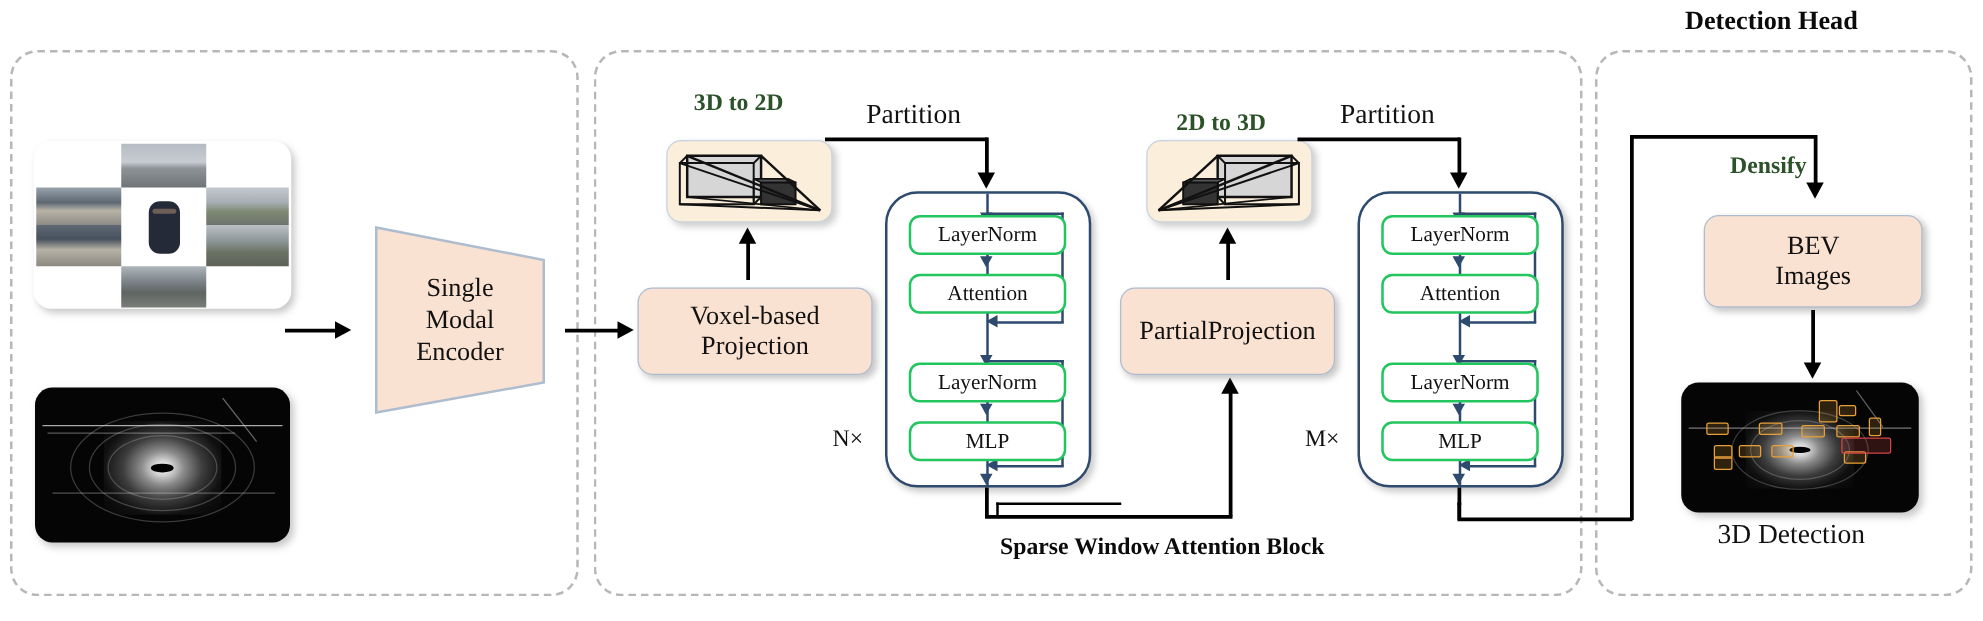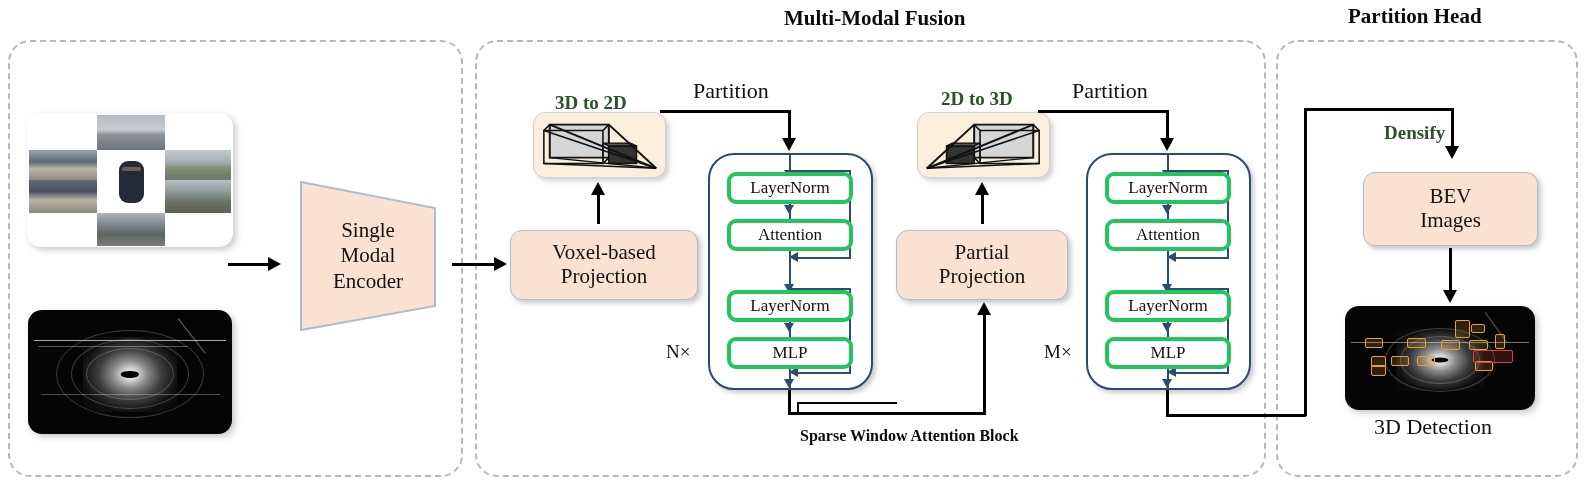--- a/index.html
+++ b/index.html
@@ -6,36 +6,36 @@
   body{width:1586px;height:497px;font-family:"Liberation Serif",serif;color:#111;}
   #root{position:relative;width:1586px;height:497px;overflow:hidden;background:#fff;}
 
   .sec-title{position:absolute;font-family:"Liberation Serif",serif;font-weight:bold;font-size:21px;color:#0b0b0b;white-space:nowrap;}
 
   .panel{position:absolute;border:2.2px dashed #b7b7b7;border-radius:22px;box-sizing:border-box;}
 
   .label{position:absolute;font-family:"Liberation Serif",serif;font-size:22px;color:#111;white-space:nowrap;}
   .label.small{font-size:19px;}
   .green-label{position:absolute;font-family:"Liberation Serif",serif;font-weight:bold;font-size:19px;color:#2c5229;white-space:nowrap;}
-  .bold-label{position:absolute;font-family:"Liberation Serif",serif;font-weight:bold;font-size:16px;color:#0b0b0b;white-space:nowrap;}
+  .bold-label{position:absolute;font-family:"Liberation Serif",serif;font-weight:bold;font-size:19px;color:#0b0b0b;white-space:nowrap;}
 
   
   .peach{position:absolute;background:#fae2d2;border:1.6px solid #aebcd0;border-radius:12px;
          box-shadow:3px 3px 5px rgba(130,130,130,.45);
          display:flex;align-items:center;justify-content:center;text-align:center;
          font-family:"Liberation Serif",serif;font-size:21px;line-height:1.12;color:#111;box-sizing:border-box;}
 
   
   .cream{position:absolute;background:#fbeedb;border:1.6px solid #c9d3de;border-radius:12px;
          box-shadow:3px 3px 5px rgba(140,140,140,.4);box-sizing:border-box;overflow:hidden;}
 
   
   .tblock{position:absolute;border:2px solid #2e4a6e;border-radius:26px;background:#fff;
           box-shadow:3px 3px 5px rgba(140,140,140,.45);box-sizing:border-box;}
-  .tcell{position:absolute;border:4px solid #22c55e;border-radius:9px;background:#fff;
+  .tcell{position:absolute;border:2px solid #22c55e;border-radius:9px;background:#fff;
          display:flex;align-items:center;justify-content:center;
          font-family:"Liberation Serif",serif;font-size:17px;color:#111;box-sizing:border-box;}
 
   .vline{position:absolute;background:#2e4a6e;width:2px;}
   .hline{position:absolute;background:#2e4a6e;height:2px;}
   .kline-v{position:absolute;background:#000;width:2.6px;}
   .kline-h{position:absolute;background:#000;height:2.6px;}
 
   .arr-down-b{position:absolute;width:0;height:0;border-left:5px solid transparent;border-right:5px solid transparent;border-top:9px solid #2e4a6e;}
   .arr-left-b{position:absolute;width:0;height:0;border-top:5px solid transparent;border-bottom:5px solid transparent;border-right:9px solid #2e4a6e;}
@@ -64,22 +64,21 @@
   .fr{position:absolute;left:0;top:0;width:100%;height:100%;}
 
   
   .trap{position:absolute;}
 </style>
 </head>
 <body>
 
 <div id="root">
 
-  <div class="sec-title" style="left:784px;top:6px;">Multi-Modal Fusion</div>
-  <div class="sec-title" style="left:1348px;top:4px;">Partition Head</div>
+  <div class="sec-title" style="left:1348px;top:4px;">Detection Head</div>
 
   <div class="panel" style="left:8px;top:40px;width:455px;height:437px;"></div>
   <div class="panel" style="left:475px;top:40px;width:791px;height:437px;"></div>
   <div class="panel" style="left:1276px;top:40px;width:302px;height:437px;"></div>
 
   <div class="mvcard" style="left:27px;top:113px;width:206px;height:134px;">
     <div class="mvtile" style="left:70px;top:2px;width:68px;height:35px;background:linear-gradient(#b6bcc4 0%,#c8ccd2 42%,#8e9398 56%,#6f7478 100%);"></div>
     <div class="mvtile" style="left:2px;top:37px;width:68px;height:30px;background:linear-gradient(#9aa3ad 0%,#5d6872 40%,#b9b3a8 62%,#8d8a85 100%);"></div>
     <div class="mvtile" style="left:138px;top:37px;width:66px;height:30px;background:linear-gradient(#c3c9cf 0%,#a7aeb3 40%,#7e8a72 64%,#6e736e 100%);"></div>
     <div class="mvtile" style="left:2px;top:67px;width:68px;height:33px;background:linear-gradient(#606a75 0%,#46505c 34%,#b7b2a6 60%,#8b8880 100%);"></div>
@@ -110,21 +109,21 @@
   </div>
   <div style="position:absolute;left:297px;top:178px;width:142px;height:156px;display:flex;flex-direction:column;align-items:center;justify-content:center;font-family:'Liberation Serif',serif;font-size:21px;line-height:1.22;color:#111;">
     <span>Single</span>
     <span>Modal</span>
     <span>Encoder</span>
   </div>
 
   <div class="kline-h" style="left:452px;top:263px;width:44px;"></div>
   <div class="arr-right-k" style="left:494px;top:257px;"></div>
 
-  <div class="green-label" style="left:555px;top:92px;">3D to 2D</div>
+  <div class="green-label" style="left:555px;top:72px;">3D to 2D</div>
 
   <div class="cream" style="left:533px;top:112px;width:133px;height:66px;">
     <svg class="fr" viewBox="0 0 133 66" preserveAspectRatio="none">
       <polygon points="16,12 76,12 76,46 16,46" fill="#d6d6d6" stroke="#111" stroke-width="2"></polygon>
       <polygon points="10,18 70,18 70,52 10,52" fill="none" stroke="#111" stroke-width="1.6"></polygon>
       <line x1="16" y1="12" x2="10" y2="18" stroke="#111" stroke-width="1.6"></line>
       <line x1="76" y1="12" x2="70" y2="18" stroke="#111" stroke-width="1.6"></line>
       <line x1="76" y1="46" x2="70" y2="52" stroke="#111" stroke-width="1.6"></line>
       <rect x="76" y="34" width="28" height="18" fill="#333" stroke="#111" stroke-width="1.6"></rect>
       <polygon points="70,31 98,31 104,34 76,34" fill="#555" stroke="#111" stroke-width="1.4"></polygon>
@@ -197,21 +196,21 @@
       <line x1="123" y1="18" x2="9" y2="57" stroke="#111" stroke-width="1.6"></line>
       <line x1="57" y1="12" x2="9" y2="57" stroke="#111" stroke-width="2"></line>
       <line x1="123" y1="52" x2="9" y2="57" stroke="#111" stroke-width="1.6"></line>
       <line x1="117" y1="46" x2="9" y2="57" stroke="#111" stroke-width="1.4"></line>
     </svg>
   </div>
 
   <div class="kline-v" style="left:981px;top:192px;height:32px;"></div>
   <div class="arr-up-k" style="left:975px;top:182px;"></div>
 
-  <div class="peach" style="left:896px;top:230px;width:172px;height:70px;flex-direction:column;">
+  <div class="peach" style="left:896px;top:230px;width:172px;height:70px;flex-direction:row;">
     <span>Partial</span>
     <span>Projection</span>
   </div>
 
   <div class="label" style="left:1072px;top:78px;">Partition</div>
   <div class="kline-h" style="left:1038px;top:110px;width:130px;"></div>
   <div class="kline-v" style="left:1166px;top:110px;height:30px;"></div>
   <div class="arr-down-k" style="left:1160px;top:138px;"></div>
 
   <div class="tblock" style="left:1086px;top:153px;width:165px;height:237px;"></div>

